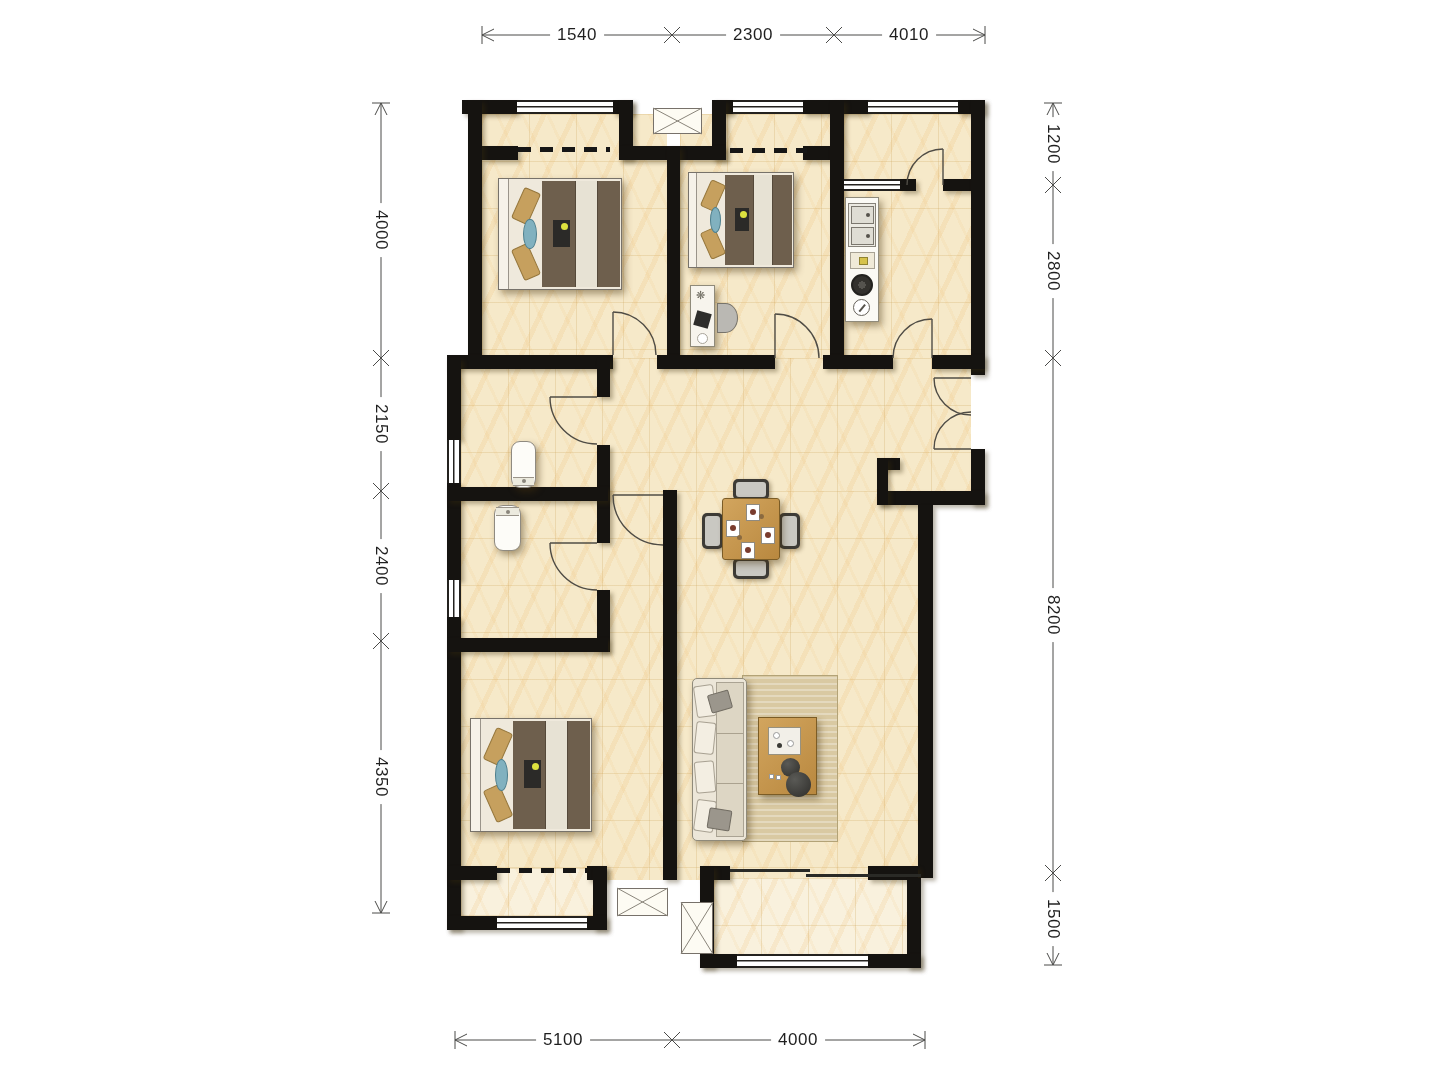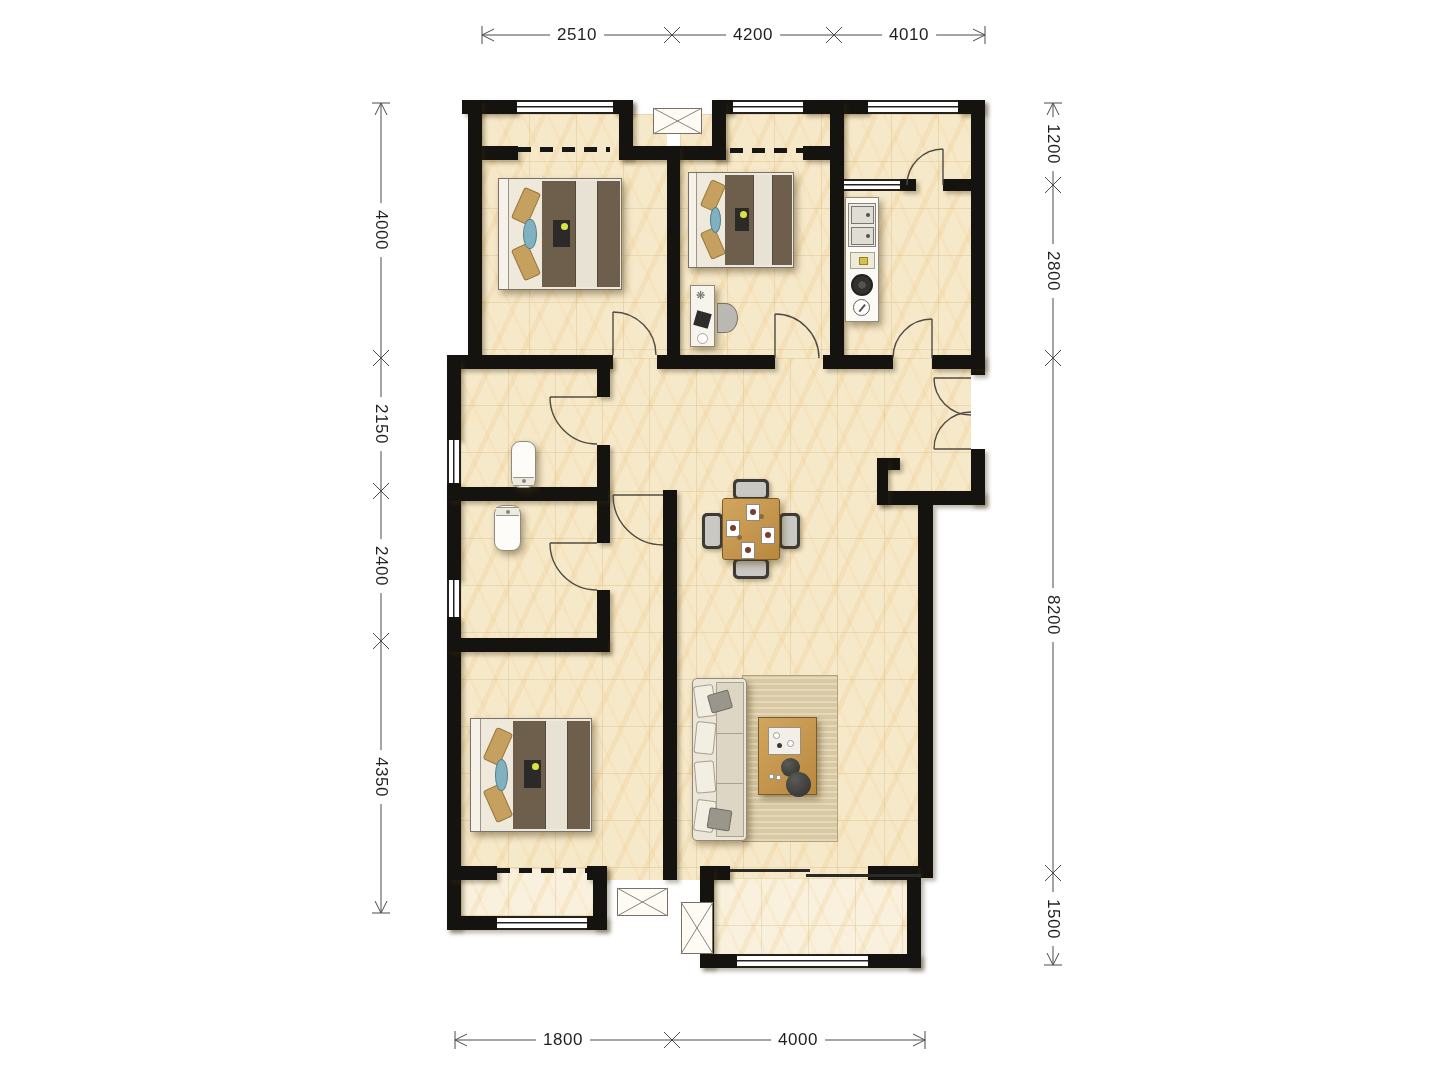--- a/index.html
+++ b/index.html
@@ -321,27 +321,27 @@
 
       <path d="M1053,103 V965"></path>
       <path d="M1044,103 H1062 M1047,115 L1053,103 L1059,115"></path>
       <path d="M1044,965 H1062 M1047,953 L1053,965 L1059,953"></path>
       <path d="M1045,177 L1061,193 M1061,177 L1045,193"></path>
       <path d="M1045,350 L1061,366 M1061,350 L1045,366"></path>
       <path d="M1045,865 L1061,881 M1061,865 L1045,881"></path>
     </g>
   </svg>
 
-  <div class="dim" style="left:577px;top:35px;">2510</div>
-  <div class="dim" style="left:753px;top:35px;">4200</div>
+  <div class="dim" style="left:577px;top:35px;">1540</div>
+  <div class="dim" style="left:753px;top:35px;">2300</div>
   <div class="dim" style="left:909px;top:35px;">4010</div>
   <div class="dim vert" style="left:381px;top:230px;">4000</div>
   <div class="dim vert" style="left:381px;top:424px;">2150</div>
   <div class="dim vert" style="left:381px;top:566px;">2400</div>
   <div class="dim vert" style="left:381px;top:777px;">4350</div>
   <div class="dim vert" style="left:1053px;top:144px;">1200</div>
   <div class="dim vert" style="left:1053px;top:271px;">2800</div>
   <div class="dim vert" style="left:1053px;top:615px;">8200</div>
   <div class="dim vert" style="left:1053px;top:919px;">1500</div>
-  <div class="dim" style="left:563px;top:1040px;">1800</div>
+  <div class="dim" style="left:563px;top:1040px;">5100</div>
   <div class="dim" style="left:798px;top:1040px;">4000</div>
 
 </div>
 
 </body></html>

